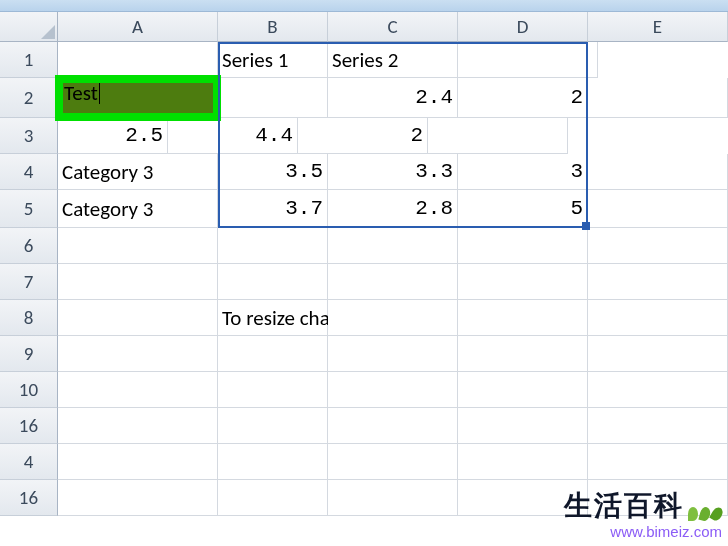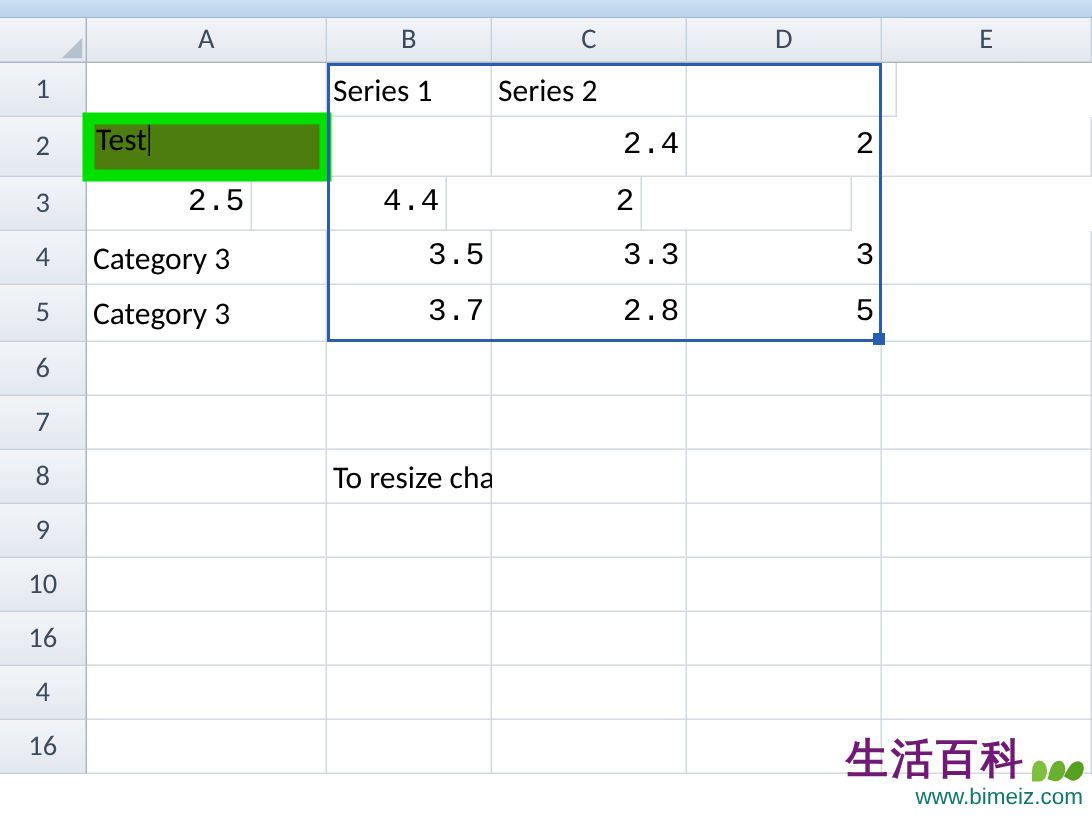--- a/index.html
+++ b/index.html
@@ -80,26 +80,26 @@
 
   .sheet-body { position: relative; }
 
   .overflow { white-space: nowrap; }
 
   .watermark-wrap {
     position: absolute; right: 6px; bottom: 6px; text-align: right;
     font-family: "SimHei", sans-serif;
   }
   .wm-top { display: flex; align-items: flex-end; justify-content: flex-end; gap: 4px; }
-  .wm-cn { color: #701a75; font-size: 28px; font-weight: bold; letter-spacing: 2px; }
+  .wm-cn { color: #0f172a; font-size: 28px; font-weight: bold; letter-spacing: 2px; }
   .wm-petals { display: inline-flex; gap: 2px; padding-bottom: 4px; }
   .wm-petals span { width: 10px; height: 14px; background: #7fbf3f; border-radius: 50% 50% 50% 0; display: inline-block; }
   .wm-petals span:nth-child(2){ background:#6aaf2f; transform: rotate(15deg);}
   .wm-petals span:nth-child(3){ background:#569f1f; transform: rotate(30deg);}
-  .wm-url { color: #0f766e; font-size: 15px; font-family: Arial, sans-serif; margin-top: -2px; }
+  .wm-url { color: #8b5cf6; font-size: 15px; font-family: Arial, sans-serif; margin-top: -2px; }
 </style>
 </head>
 <body>
 
 <div class="app">
   <div class="ribbon-strip"></div>
 
   <div class="sheet">
     <div class="col-headers">
       <div class="corner">

